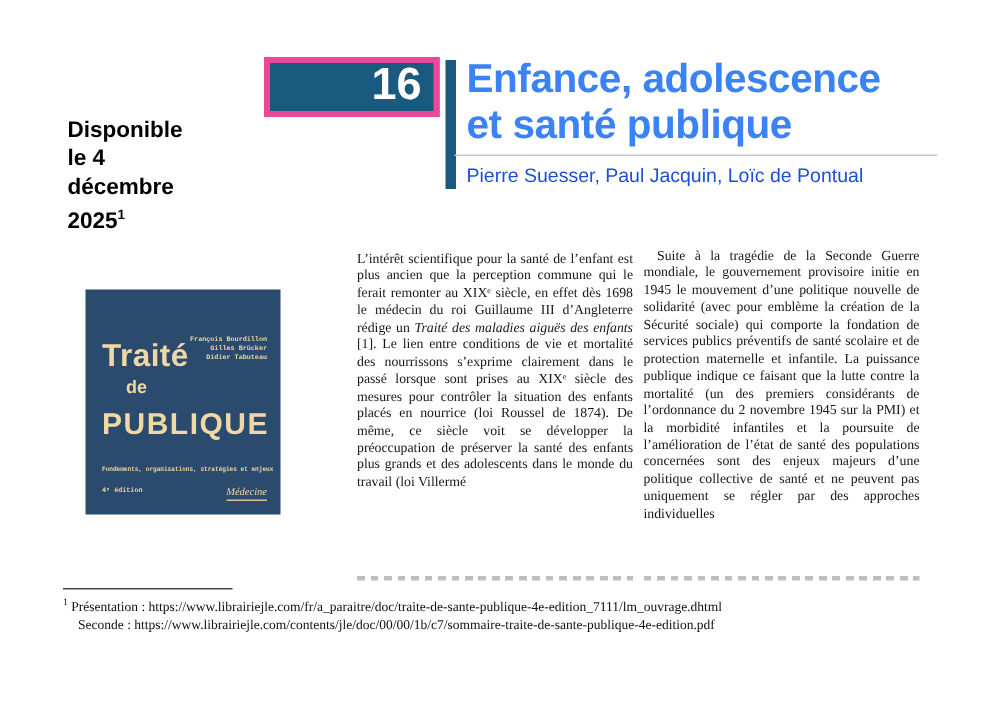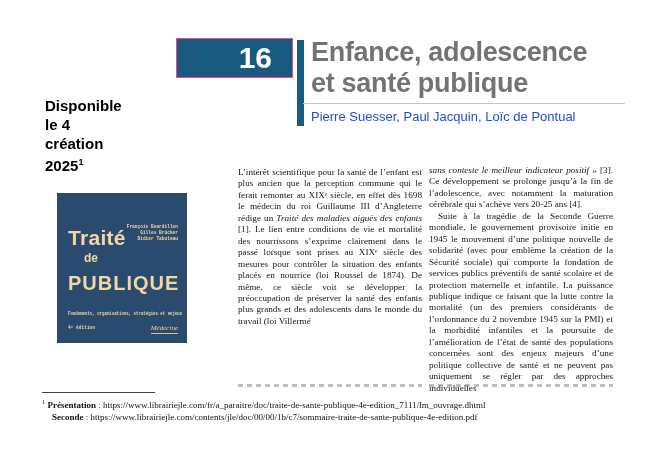--- a/index.html
+++ b/index.html
@@ -3,33 +3,33 @@
 <meta charset="utf-8">
 <style>
   html,body{margin:0;padding:0;}
   body{
     width:672px;height:475px;background:#ffffff;position:relative;
     font-family:"Liberation Sans",sans-serif;overflow:hidden;
   }
   
   .chapter-box{
     position:absolute;left:176px;top:38px;width:117px;height:40px;
-    background:#1a5a7f;border:1px solid #ec4899;box-sizing:border-box;
-    display:flex;align-items:center;justify-content:flex-end;padding-right:20px;
+    background:#1a5a7f;border:4px solid #ec4899;box-sizing:border-box;
+    display:flex;justify-content:flex-end;padding-right:8px;
   }
   .chapter-box .num{color:#ffffff;font-weight:bold;font-size:30px;line-height:1;}
   .title-bar{position:absolute;left:297px;top:40px;width:7px;height:86px;background:#1a5a7f;}
   .chapter-title{
-    position:absolute;left:311px;top:37px;color:#737373;font-weight:bold;
+    position:absolute;left:311px;top:37px;color:#3b82f6;font-weight:bold;
     font-size:27px;line-height:31px;letter-spacing:-0.3px;
   }
   .title-sep{position:absolute;left:303px;top:103px;width:322px;height:1px;background:#c6c6c6;}
   .chapter-authors{position:absolute;left:311px;top:109px;font-size:13px;color:#1d4ed8;}
   
-  .availability{position:absolute;left:45px;top:96px;font-size:15px;font-weight:bold;color:#000;line-height:19px;}
+  .availability{position:absolute;left:45px;top:77px;font-size:15px;font-weight:bold;color:#000;line-height:19px;}
   .availability sup{font-size:9px;}
   .book-cover{
     position:absolute;left:57px;top:193px;width:130px;height:150px;
     background:#2a4a6e;color:#f0d8a6;overflow:hidden;
   }
   .cover-authors{
     position:absolute;top:31px;right:9px;text-align:right;
     font-family:"Liberation Mono",monospace;font-size:4.5px;font-weight:bold;line-height:6px;
   }
   .cover-t1{position:absolute;left:11px;top:33px;font-size:21px;font-weight:bold;letter-spacing:0.3px;}
@@ -62,42 +62,42 @@
   .ital{font-style:italic;}
   .clipline{
     position:absolute;width:184px;height:2.5px;opacity:0.55;
     background:repeating-linear-gradient(90deg,#8a8a8a 0 5px,transparent 5px 9px);
   }
   .clip1{left:238px;top:384px;}
   .clip2{left:429px;top:384px;}
   
   .footnote-rule{position:absolute;left:42px;top:392px;width:113px;height:1px;background:#444;}
   .footnote{position:absolute;left:42px;top:396px;font-family:"Liberation Serif",serif;font-size:9px;line-height:11.5px;color:#111;}
-  .footnote b{font-weight:bold;}
+  .footnote b{font-weight:normal;}
   .footnote .l2{padding-left:10px;}
   .footnote sup{font-size:6.5px;}
 </style>
 </head>
 <body>
 
 <div class="chapter-box">
   <span class="num">16</span>
 </div>
 <div class="title-bar"></div>
 <div class="chapter-title">
   <div>Enfance, adolescence</div>
   <div>et santé publique</div>
 </div>
 <div class="title-sep"></div>
 <div class="chapter-authors">Pierre Suesser, Paul Jacquin, Loïc de Pontual</div>
 
 <div class="availability">
   <div>Disponible</div>
   <div>le 4</div>
-  <div>création</div>
+  <div>décembre</div>
   <div><span>2025</span><sup>1</sup></div>
 </div>
 
 <div class="book-cover">
   <div class="cover-authors">
     <div>François Bourdillon</div>
     <div>Gilles Brücker</div>
     <div>Didier Tabuteau</div>
   </div>
   <div class="cover-t1">Traité</div>
@@ -109,21 +109,20 @@
   <div class="cover-edition">4ᵉ édition</div>
   <div class="cover-publisher">Médecine</div>
 </div>
 
 <div class="col col1">
   <p class="para"><span>L’intérêt scientifique pour la santé de l’enfant est plus ancien que la perception commune qui le ferait remonter au XIXᵉ siècle, en effet dès 1698 le médecin du roi Guillaume III d’Angleterre rédige un </span><span class="ital">Traité des maladies aiguës des enfants</span><span> [1]. Le lien entre conditions de vie et mortalité des nourrissons s’exprime clairement dans le passé lorsque sont prises au XIXᵉ siècle des mesures pour contrôler la situation des enfants placés en nourrice (loi Roussel de 1874). De même, ce siècle voit se développer la préoccupation de préserver la santé des enfants plus grands et des adolescents dans le monde du travail (loi Villermé</span></p>
 </div>
 <div class="clipline clip1"></div>
 
 <div class="col col2">
-  <p class="para"><span class="ital">sans conteste le meilleur indicateur positif »</span><span> [3]. Ce développement se prolonge jusqu’à la fin de l’adolescence, avec notamment la maturation cérébrale qui s’achève vers 20-25 ans [4].</span></p>
   <p class="para indent">Suite à la tragédie de la Seconde Guerre mondiale, le gouvernement provisoire initie en 1945 le mouvement d’une politique nouvelle de solidarité (avec pour emblème la création de la Sécurité sociale) qui comporte la fondation de services publics préventifs de santé scolaire et de protection maternelle et infantile. La puissance publique indique ce faisant que la lutte contre la mortalité (un des premiers considérants de l’ordonnance du 2 novembre 1945 sur la PMI) et la morbidité infantiles et la poursuite de l’amélioration de l’état de santé des populations concernées sont des enjeux majeurs d’une politique collective de santé et ne peuvent pas uniquement se régler par des approches individuelles</p>
 </div>
 <div class="clipline clip2"></div>
 
 <div class="footnote-rule"></div>
 <div class="footnote">
   <div class="l1"><sup>1</sup> <b>Présentation</b><span> : </span><span>https://www.librairiejle.com/fr/a_paraitre/doc/traite-de-sante-publique-4e-edition_7111/lm_ouvrage.dhtml</span></div>
   <div class="l2"><b>Seconde</b><span> : </span><span>https://www.librairiejle.com/contents/jle/doc/00/00/1b/c7/sommaire-traite-de-sante-publique-4e-edition.pdf</span></div>
 </div>
 

